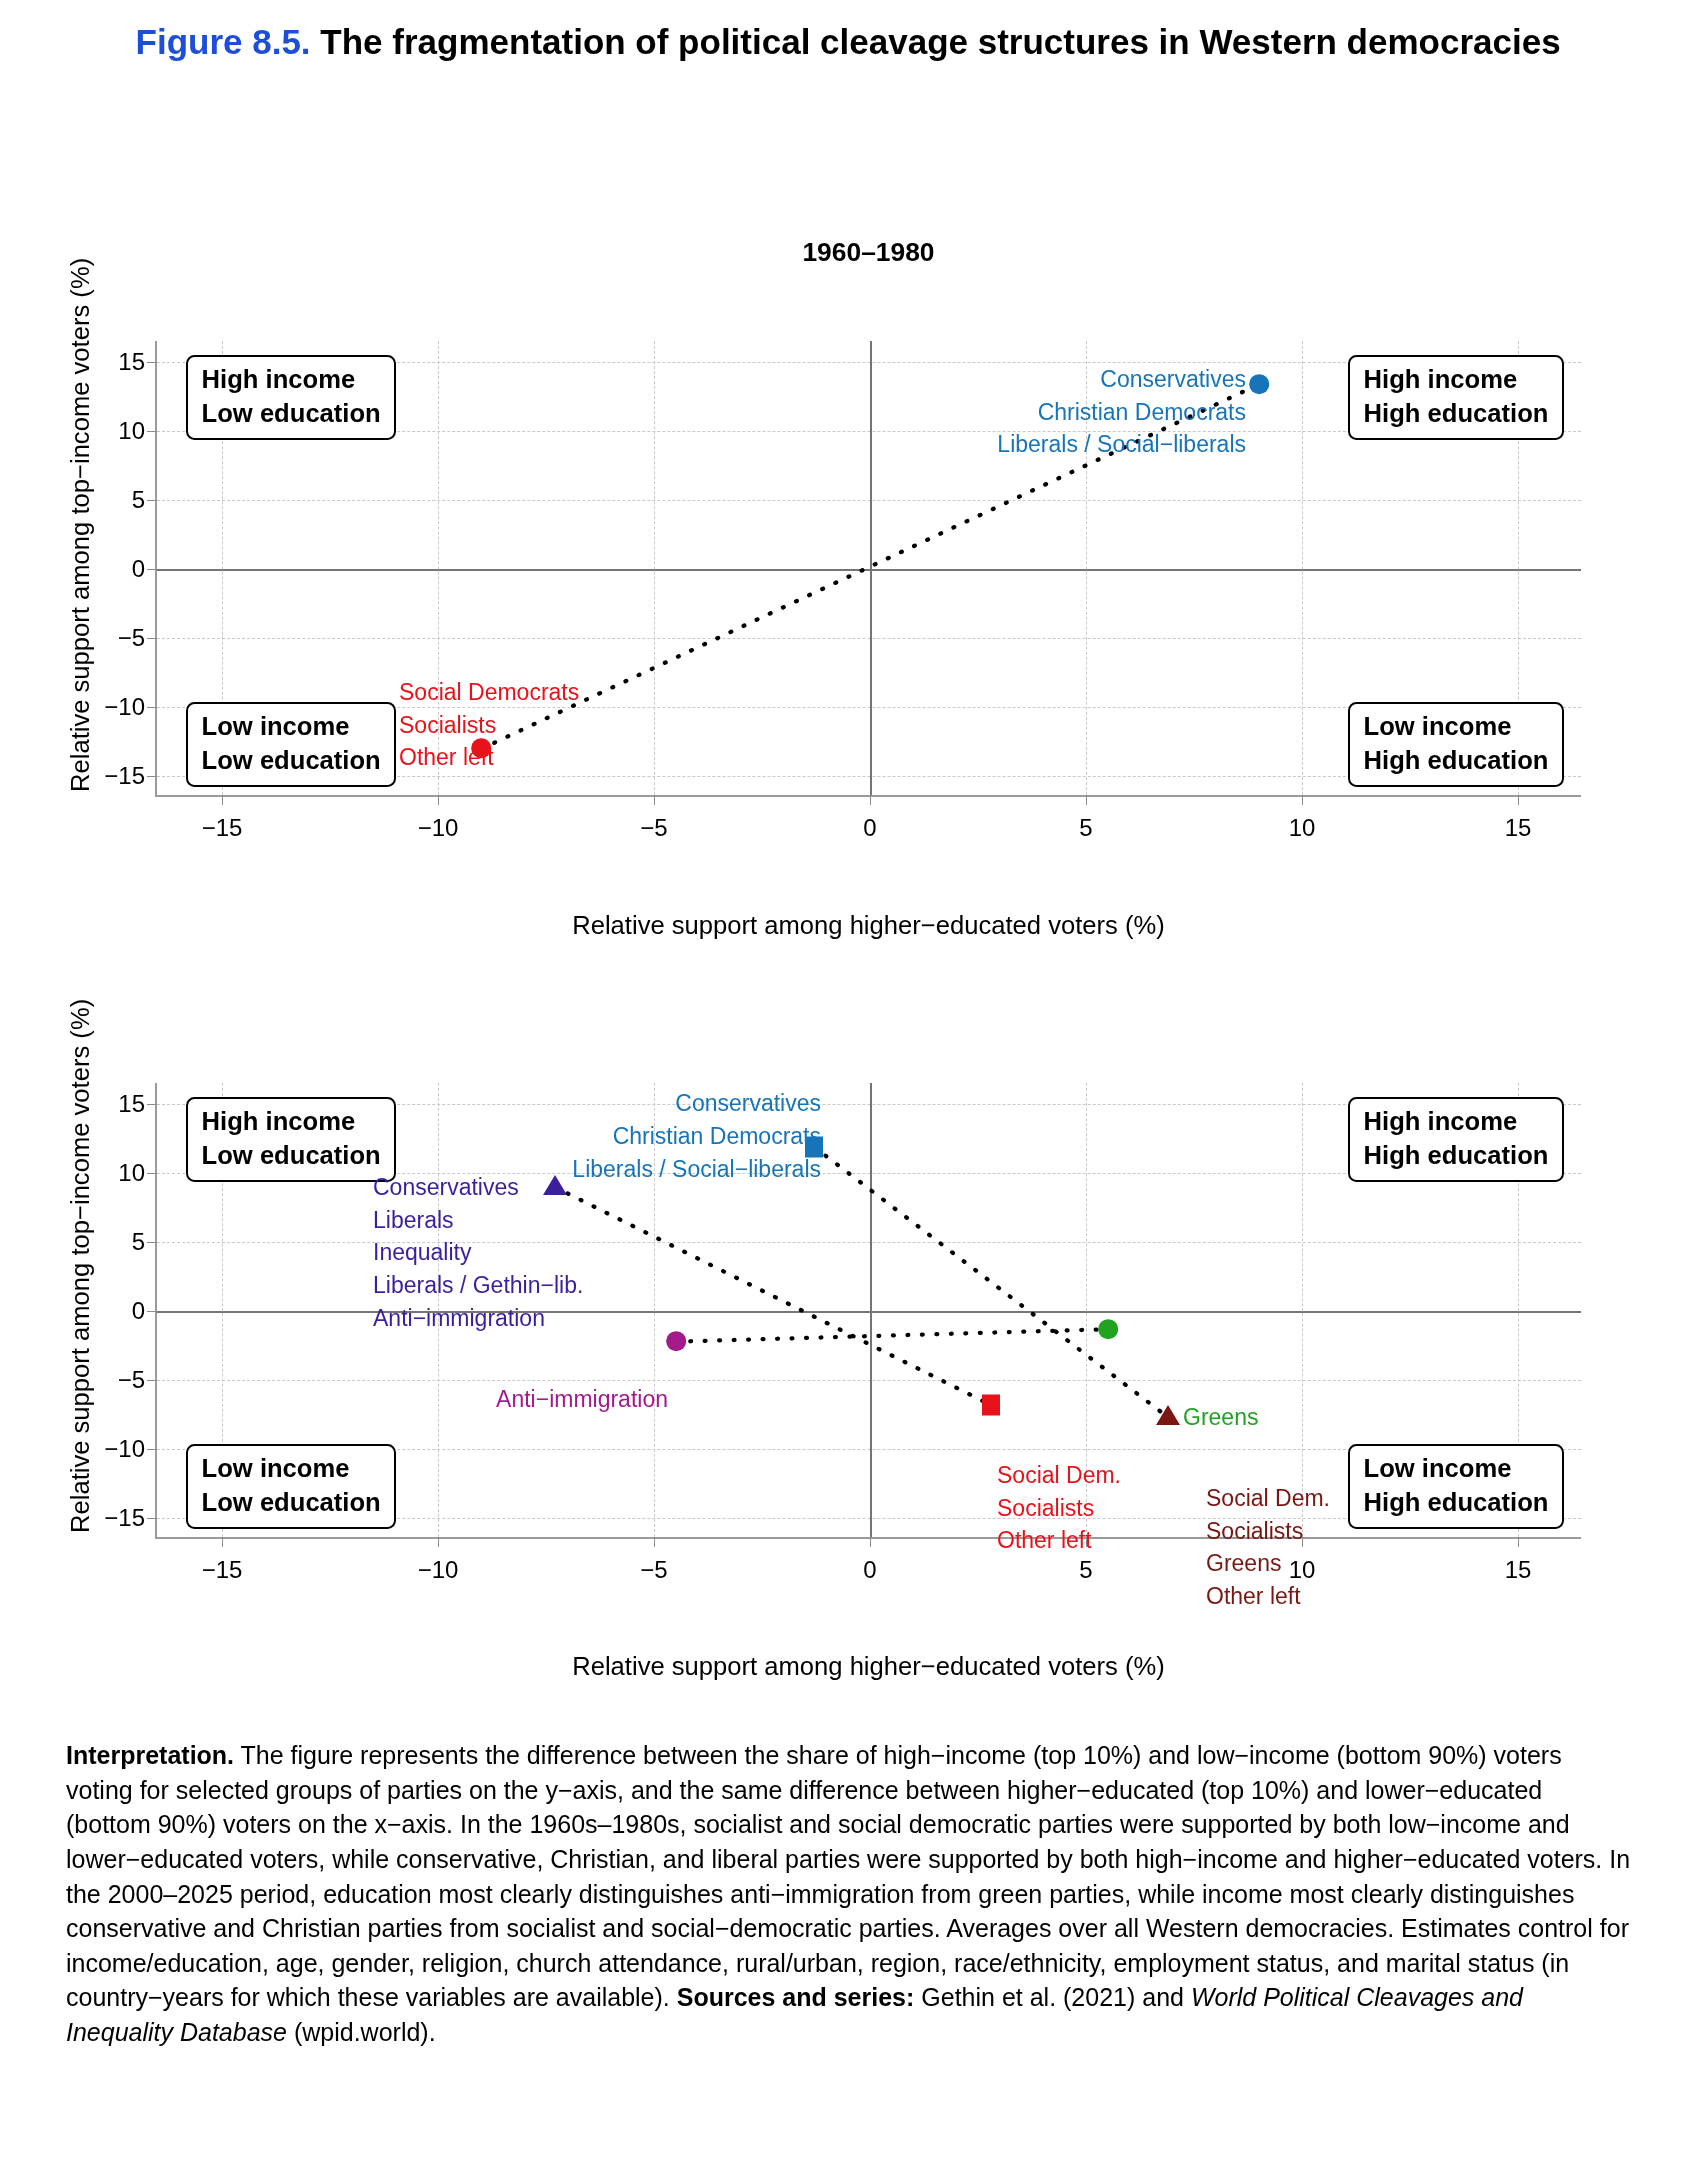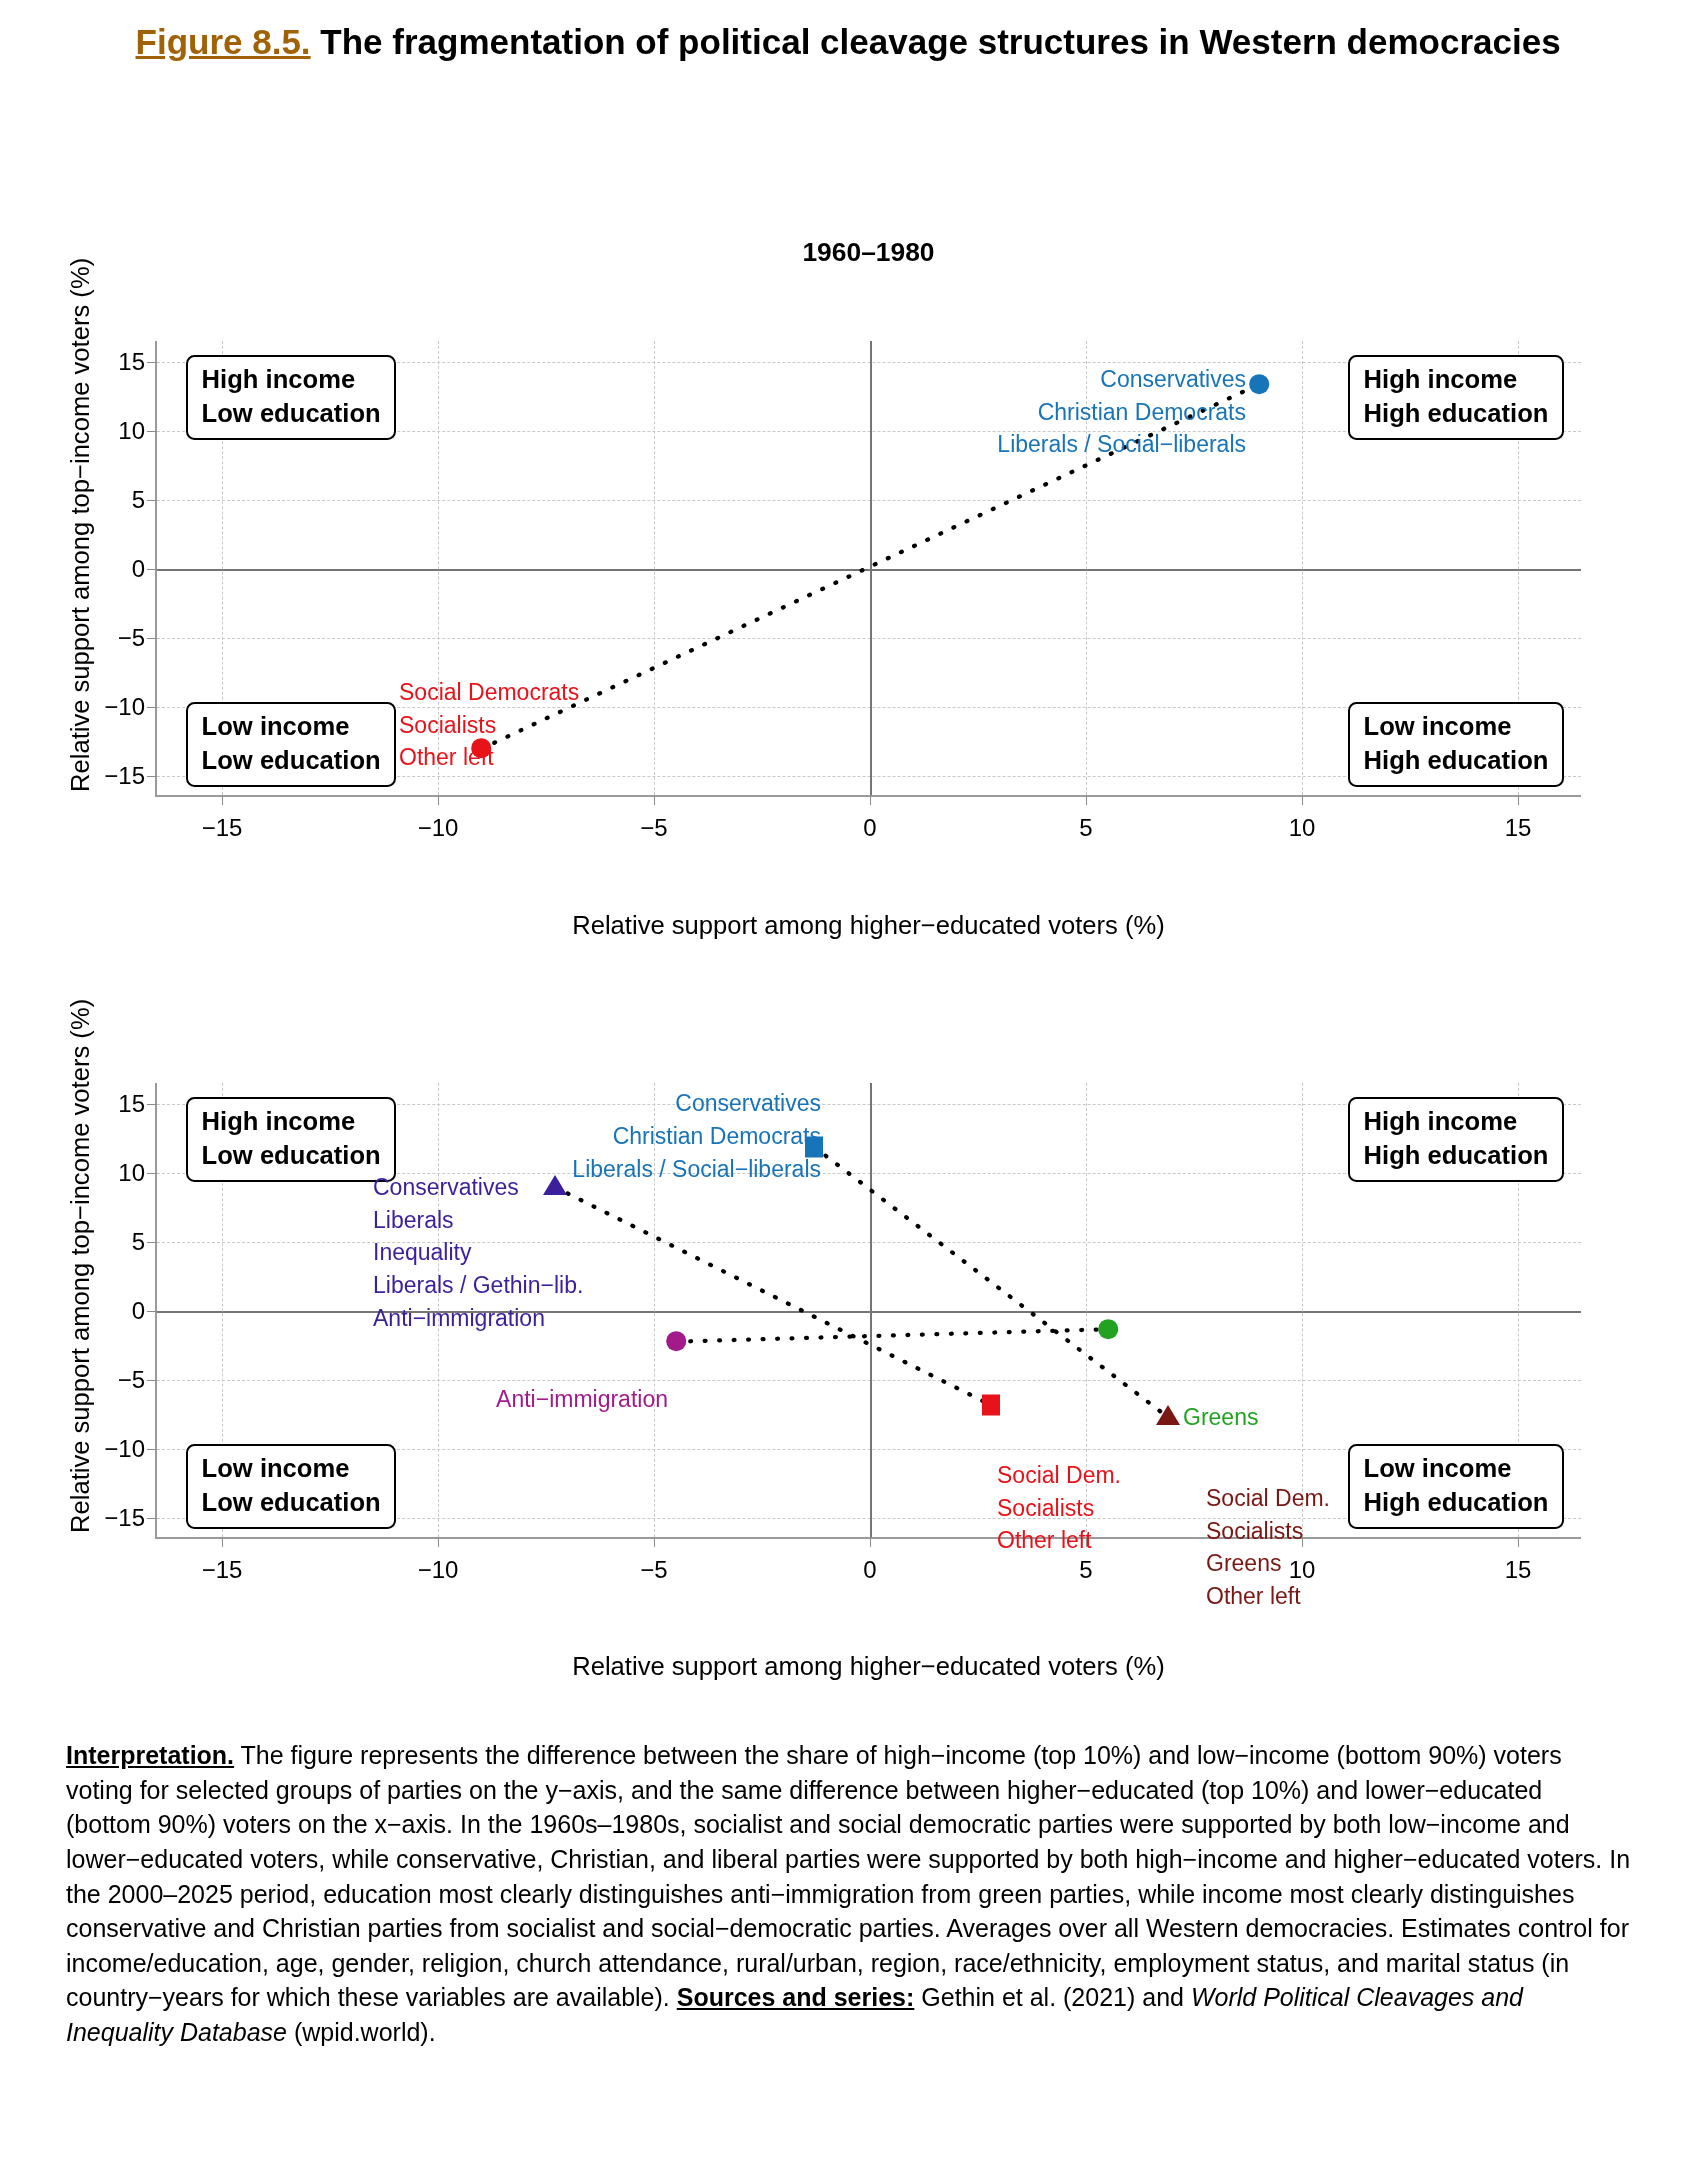--- a/index.html
+++ b/index.html
@@ -12,21 +12,21 @@
     overflow: hidden;
   }
   .page { position: relative; width: 1696px; height: 2181px; }
 
   
   .fig-title {
     position: absolute; left: 25.6px; top: 20.4px; width: 1645px;
     text-align: center;
     font-size: 35px; font-weight: bold; line-height: 1.28;
   }
-  .fig-num { color: #a16207; text-decoration: underline; }
+  .fig-num { color: #1d4ed8; }
   .fig-title-text { color: #000; }
 
   
   .subtitle {
     position: absolute; left: 34px; top: 196px; width: 1627px;
     text-align: center;
     font-size: 28px; font-weight: bold;
   }
 
   
@@ -133,21 +133,21 @@
 
   
   .connectors { position:absolute; left:0; top:0; width:100%; height:100%;
     overflow:visible; z-index:3; pointer-events:none; }
 
   
   .interp {
     position: absolute; left: 66px; top: 1738px; width: 1567px;
     font-size: 25px; line-height: 1.385; text-align: left;
   }
-  .interp b { font-weight: bold; text-decoration: underline; }
+  .interp b { font-weight: bold; }
   .interp i { font-style: italic; }
 </style>
 </head>
 <body>
 
 <div class="page">
 
   <div class="fig-title">
     <span class="fig-num">Figure 8.5.</span>
     <span class="fig-title-text">The fragmentation of political cleavage structures in Western democracies</span>

